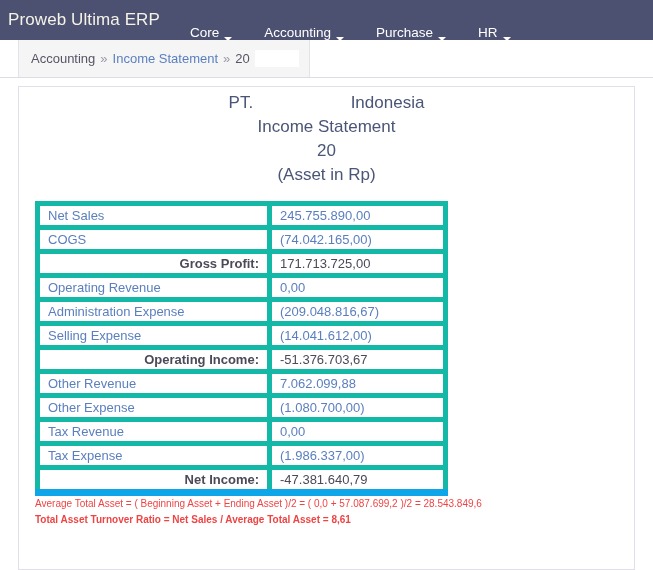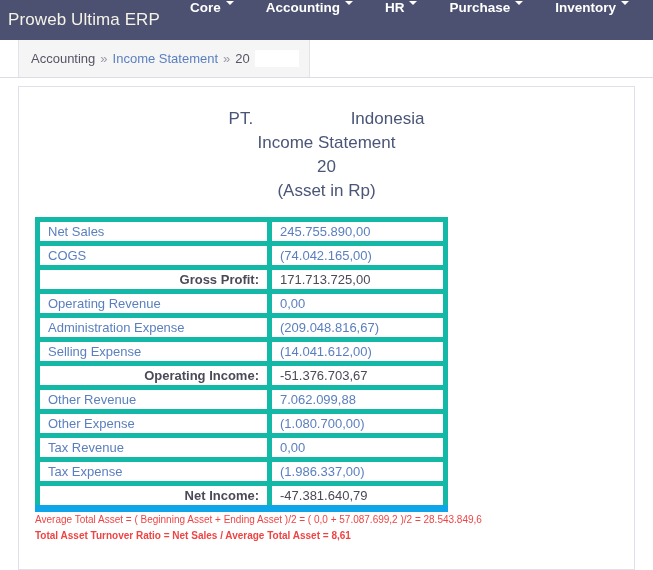--- a/index.html
+++ b/index.html
@@ -31,24 +31,24 @@
     letter-spacing: .1px;
   }
   .nav-items {
     display: flex;
     align-items: center;
     white-space: nowrap;
   }
   .nav-item {
     color: #ffffff;
     font-size: 13.5px;
-    font-weight: bold;
+    font-weight: normal;
     padding: 0 16px;
     display: flex;
-    align-items: flex-start;
+    align-items: flex-end;
     gap: 5px;
     cursor: pointer;
     height: 40px;
   }
   .caret {
     display: inline-block;
     width: 0; height: 0;
     border-left: 4px solid transparent;
     border-right: 4px solid transparent;
     border-top: 4px solid #ffffff;
@@ -88,21 +88,21 @@
 
   
   .outer-wrap {
     padding: 8px 18px 0 18px;
     height: 492px;
   }
   .panel {
     border: 1px solid #dfe0ec;
     background: #ffffff;
     height: 100%;
-    padding: 16px 16px 0 16px;
+    padding: 0 16px 0 16px;
   }
 
   .report-title {
     text-align: center;
     color: #4a5578;
     font-size: 17px;
     line-height: 24px;
     font-weight: 400;
     padding-top: 4px;
   }
@@ -172,29 +172,25 @@
   <div class="nav-items">
       <div class="nav-item">
         <span>Core</span>
         <span class="caret"></span>
       </div>
       <div class="nav-item">
         <span>Accounting</span>
         <span class="caret"></span>
       </div>
       <div class="nav-item">
+        <span>Purchase</span>
+        <span class="caret"></span>
+      </div>
+      <div class="nav-item">
         <span>HR</span>
-        <span class="caret"></span>
-      </div>
-      <div class="nav-item">
-        <span>Purchase</span>
-        <span class="caret"></span>
-      </div>
-      <div class="nav-item">
-        <span>Inventory</span>
         <span class="caret"></span>
       </div>
     </div>
 </div>
 
 <div class="crumb-bar">
   <div class="crumb-inner">
     <span class="crumb-text">Accounting</span>
     <span class="crumb-sep">»</span>
     <span class="crumb-link">Income Statement</span>

